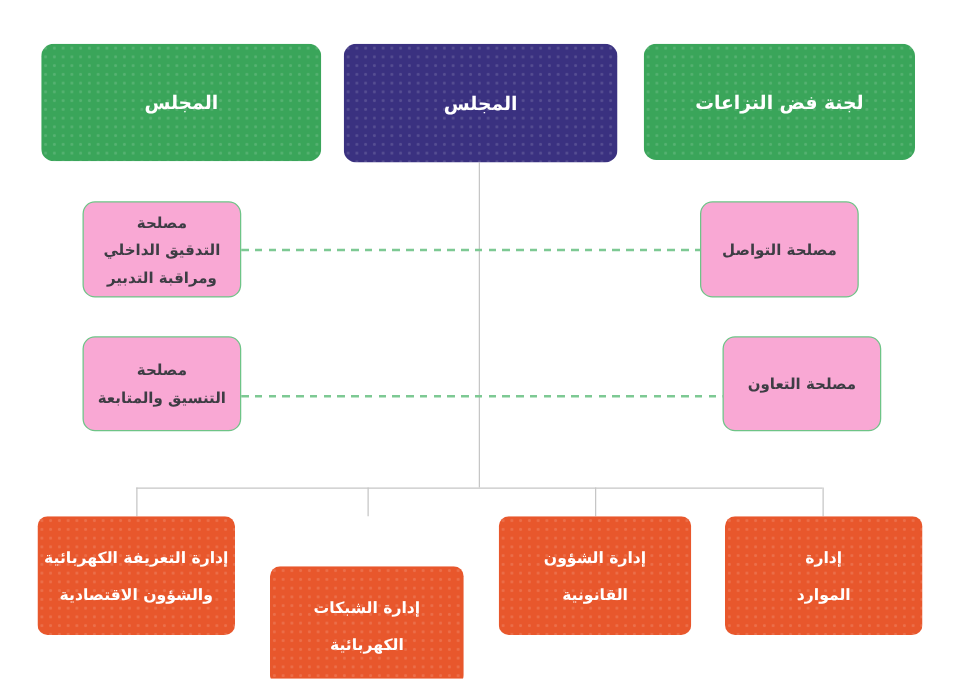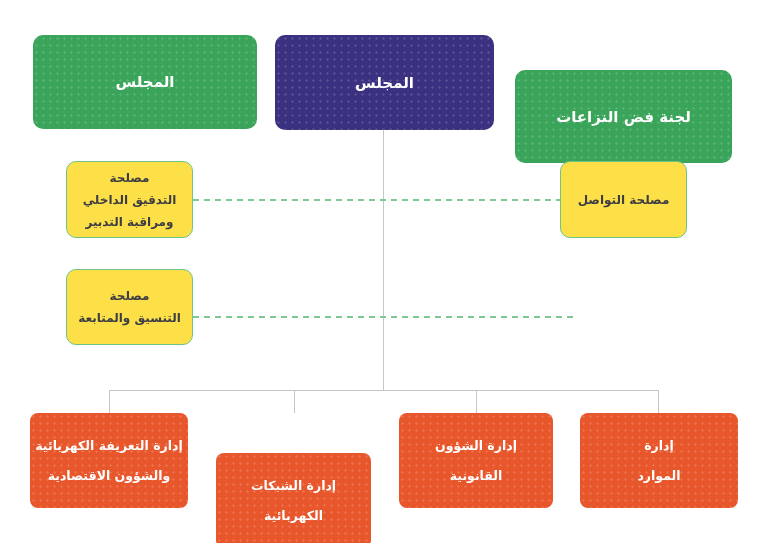--- a/index.html
+++ b/index.html
@@ -32,21 +32,21 @@
   .top-node{
     border-radius:10px;
     color:#ffffff;
     font-size:15px;font-weight:bold;
     background-image:radial-gradient(rgba(255,255,255,.14) 1px, transparent 1.3px);
     background-size:7px 7px;
   }
   .green-node{background-color:var(--green);}
   .purple-node{background-color:var(--purple);}
   .service-node{
-    background:#fde047;
+    background:#f9a8d4;
     border:1px solid var(--border-green);
     border-radius:10px;
     color:var(--text-dark);
     font-size:12px;font-weight:600;
     line-height:22px;
   }
   .dept-node{
     background-color:var(--orange);
     border-radius:8px;
     color:#ffffff;
@@ -75,35 +75,38 @@
   <div class="vline" style="left:294px;top:390px;height:23px;"></div>
   <div class="vline" style="left:476px;top:390px;height:23px;"></div>
   <div class="vline" style="left:658px;top:390px;height:23px;"></div>
 
   <div class="node top-node green-node" style="left:33px;top:35px;width:224px;height:94px;">
     <span class="label">المجلس</span>
   </div>
   <div class="node top-node purple-node" style="left:275px;top:35px;width:219px;height:95px;">
     <span class="label">المجلس</span>
   </div>
-  <div class="node top-node green-node" style="left:515px;top:35px;width:217px;height:93px;margin-top:35px;">
+  <div class="node top-node green-node" style="left:515px;top:35px;width:217px;height:93px;">
     <span class="label">لجنة فض النزاعات</span>
   </div>
 
   <div class="node service-node" style="left:66px;top:161px;width:127px;height:77px;">
     <span class="label">مصلحة
 التدقيق الداخلي
 ومراقبة التدبير</span>
   </div>
   <div class="node service-node" style="left:66px;top:269px;width:127px;height:76px;">
     <span class="label">مصلحة
 التنسيق والمتابعة</span>
   </div>
   <div class="node service-node" style="left:560px;top:161px;width:127px;height:77px;">
     <span class="label">مصلحة التواصل</span>
+  </div>
+  <div class="node service-node" style="left:578px;top:269px;width:127px;height:76px;">
+    <span class="label">مصلحة التعاون</span>
   </div>
 
   <div class="node dept-node" style="left:30px;top:413px;width:158px;height:95px;">
     <span class="label">إدارة التعريفة الكهربائية
 والشؤون الاقتصادية</span>
   </div>
   <div class="node dept-node" style="left:216px;top:413px;width:155px;height:95px;margin-top:40px;">
     <span class="label">إدارة الشبكات
 الكهربائية</span>
   </div>

